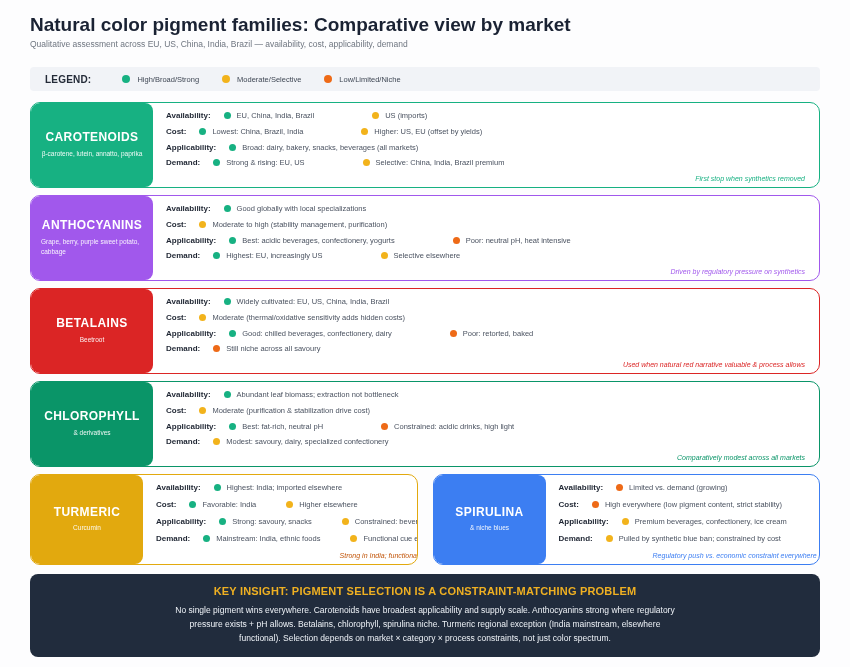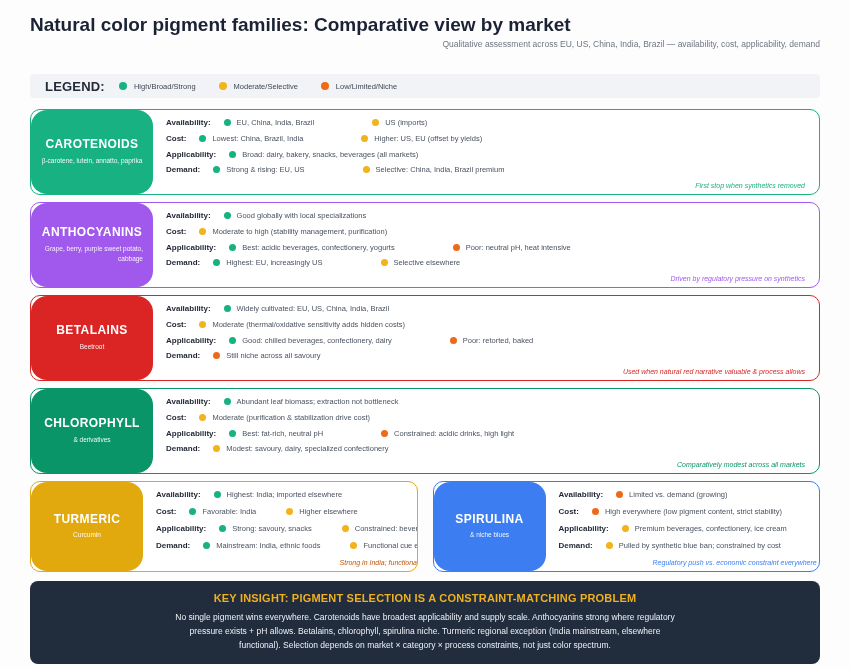--- a/index.html
+++ b/index.html
@@ -13,40 +13,40 @@
   .container { width: 850px; padding: 6px 30px 0; }
 
   .page-title {
     margin: 8px 0 3px;
     text-align: left;
     font-size: 19px;
     font-weight: 700;
     color: #1a2233;
   }
   .page-subtitle {
-    text-align: right;
+    text-align: left;
     font-size: 8.5px;
     color: #6f7680;
-    margin-bottom: 25px;
+    margin-bottom: 18px;
   }
 
   .legend-bar {
     height: 24px;
     background: #f1f3f7;
     border-radius: 4px;
     display: flex;
     align-items: center;
     padding: 0 15px;
     margin-bottom: 11px;
   }
   .legend-label {
-    font-size: 13px;
+    font-size: 10px;
     font-weight: 700;
     color: #242b38;
-    margin-right: 14px;
+    margin-right: 31px;
     letter-spacing: 0.2px;
   }
   .legend-item { display: flex; align-items: center; margin-right: 23px; }
   .legend-text { font-size: 7.5px; color: #3f4754; }
 
   .dot {
     width: 8px; height: 8px;
     border-radius: 50%;
     flex: 0 0 auto;
     margin-right: 7px;
@@ -60,27 +60,27 @@
     background: #ffffff;
     border: 1.5px solid var(--accent);
     border-radius: 10px;
     min-height: 86px;
     margin-bottom: 7px;
     overflow: hidden;
   }
   .panel {
     flex: 0 0 122px;
     background: var(--accent);
-    border-radius: 16px;
+    border-radius: 8px;
     color: #ffffff;
     display: flex;
     flex-direction: column;
     align-items: center;
     justify-content: center;
-    text-align: right;
+    text-align: left;
     padding: 4px 10px;
   }
   .panel-title {
     font-size: 12px;
     font-weight: 700;
     letter-spacing: 0.4px;
     margin-bottom: 4px;
     line-height: 1.15;
   }
   .panel-sub { font-size: 6.5px; opacity: 0.93; line-height: 1.55; }

